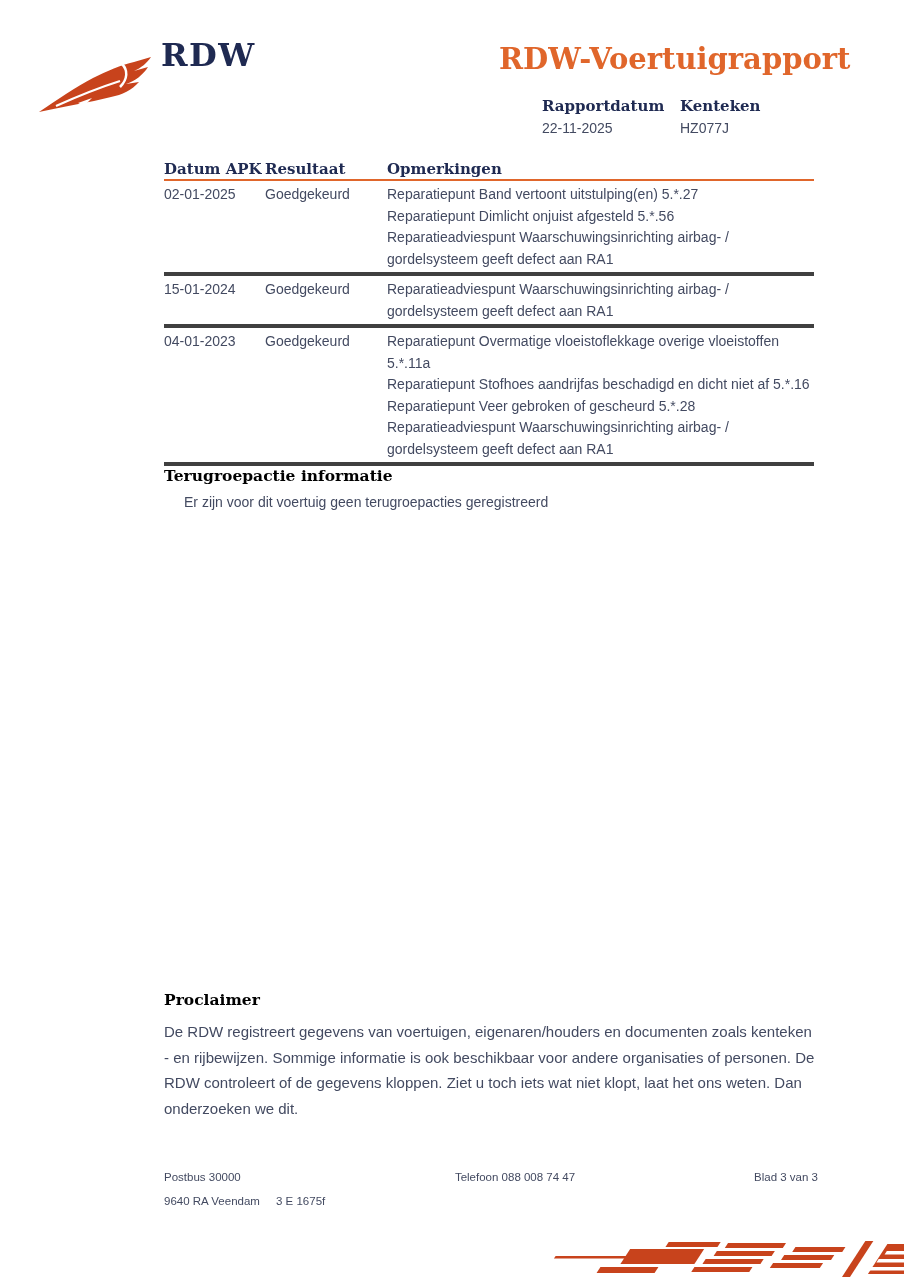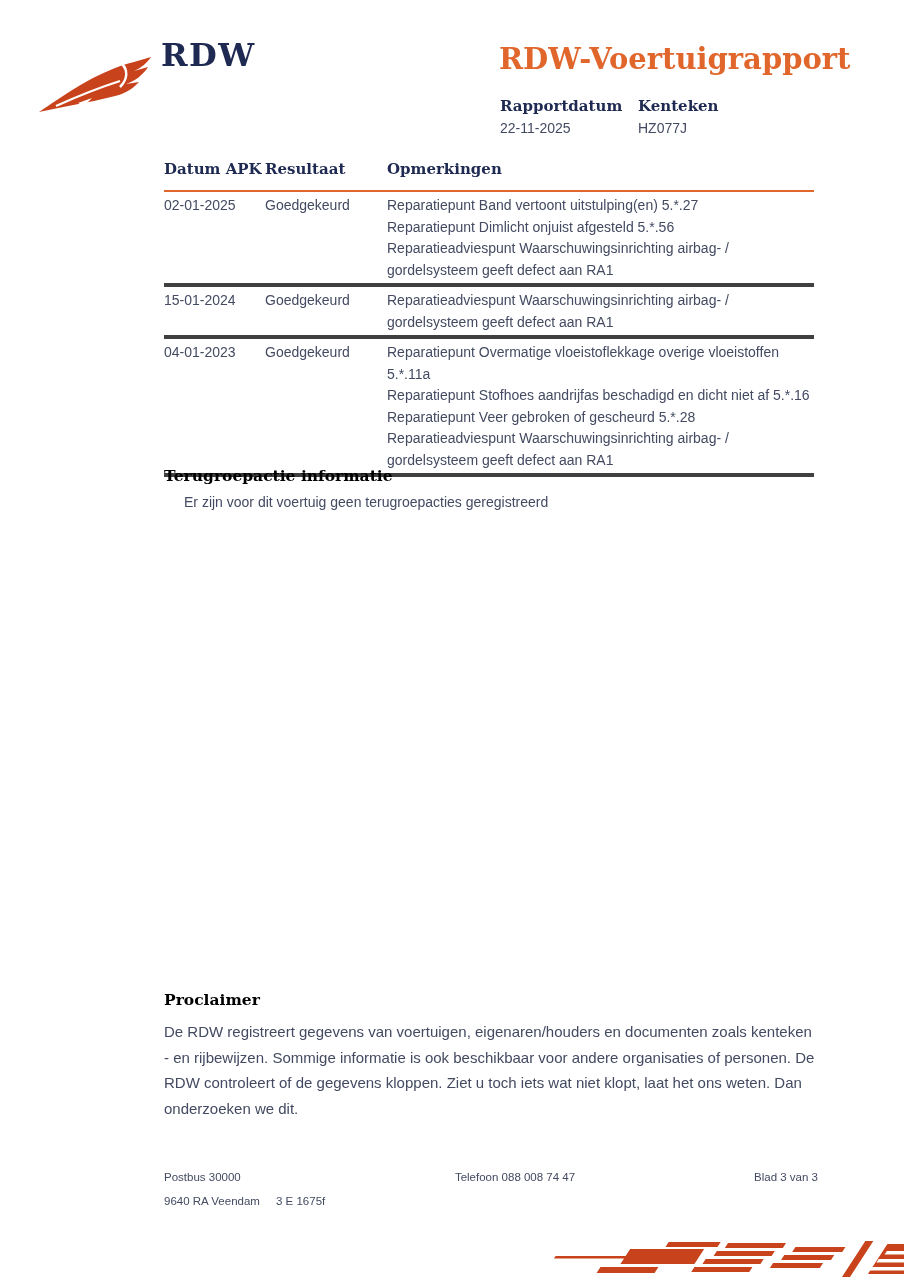--- a/index.html
+++ b/index.html
@@ -19,33 +19,33 @@
     font-family:"DejaVu Serif", serif; font-weight:700;
     font-size:32px; letter-spacing:1.5px; color:#1F2A52;
   }
   .doc-title {
     position:absolute; left:499px; top:42px;
     font-family:"DejaVu Serif", serif; font-weight:700;
     font-size:29px; color:#E0662B; white-space:nowrap;
   }
   .meta { position:absolute; left:500px; top:97px; display:flex; }
   .meta-col { display:flex; flex-direction:column; }
-  .meta-col.first { width:138px; }
+  .meta-col.first { width:138px;margin-left:42px; }
   .meta-label {
     font-family:"DejaVu Serif", serif; font-weight:700;
     font-size:15px; color:#1F2A52; margin-bottom:5px; white-space:nowrap;
   }
   .meta-value { font-size:14px; color:#434A61; white-space:nowrap; }
 
   
   .apk-table { position:absolute; left:164px; top:161px; width:650px; }
   .thead {
     display:flex;
     border-bottom:2px solid #E0662B;
-    padding-bottom:12px;
+    padding-bottom:1px;
   }
   .th {
     font-family:"DejaVu Serif", serif; font-weight:700;
     font-size:15px; line-height:17px; color:#1F2A52;
   }
   .col-datum { width:101px; flex:0 0 101px; }
   .col-resultaat { width:122px; flex:0 0 122px; }
   .col-opmerkingen { width:427px; flex:0 0 427px; }
   .trow {
     display:flex;

